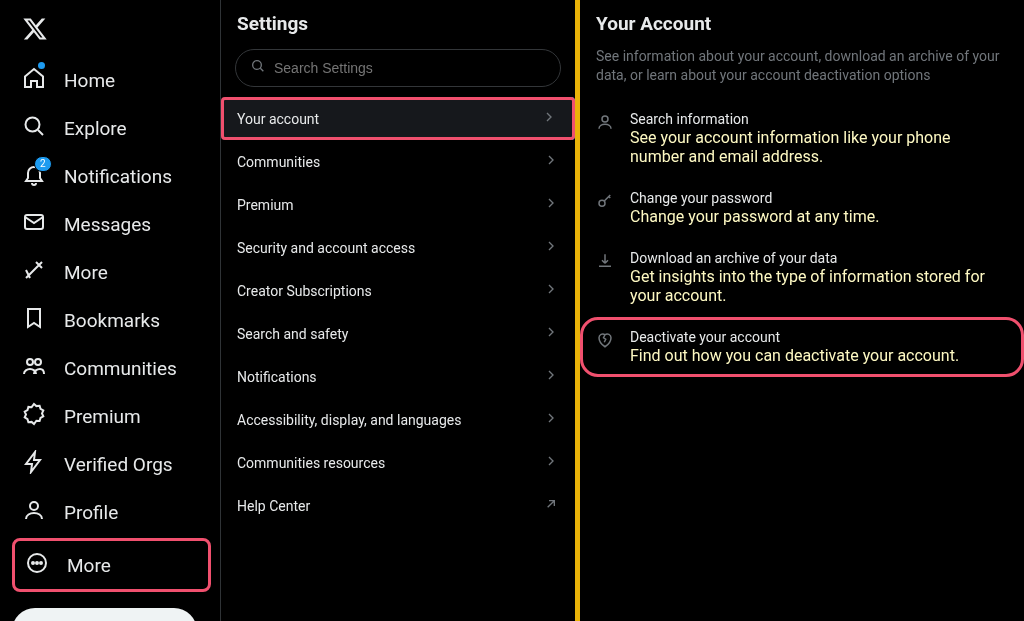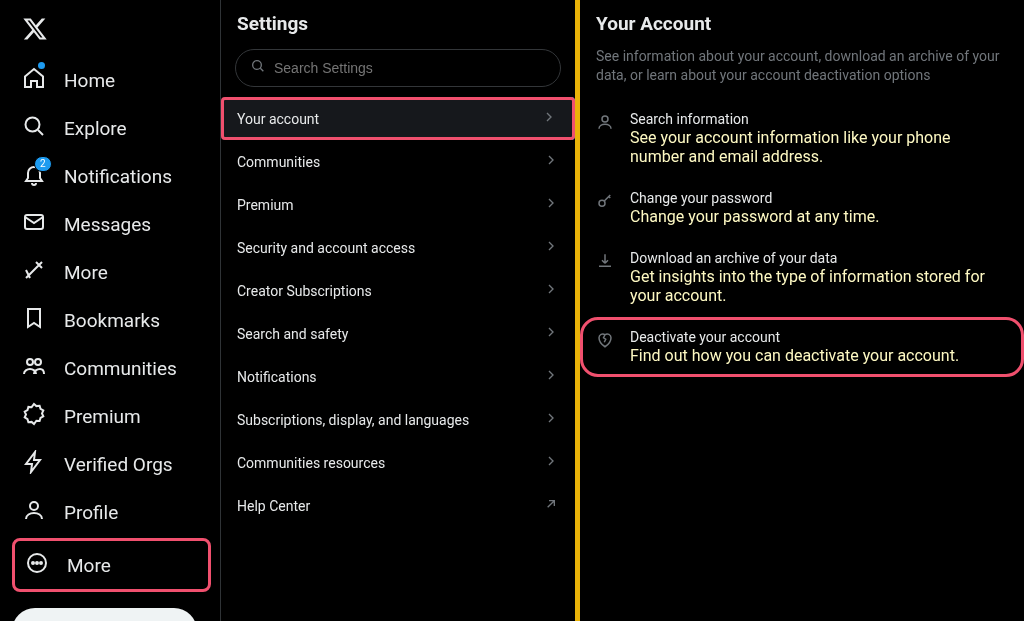--- a/index.html
+++ b/index.html
@@ -299,21 +299,21 @@
             <path d="m9 6 6 6-6 6"></path>
           </svg></span>
     </div>
     <div class="settings-item">
       <span>Notifications</span>
       <span class="chev"><svg viewBox="0 0 24 24">
             <path d="m9 6 6 6-6 6"></path>
           </svg></span>
     </div>
     <div class="settings-item">
-      <span>Subscriptions, display, and languages</span>
+      <span>Accessibility, display, and languages</span>
       <span class="chev"><svg viewBox="0 0 24 24">
             <path d="m9 6 6 6-6 6"></path>
           </svg></span>
     </div>
     <div class="settings-item">
       <span>Communities resources</span>
       <span class="chev"><svg viewBox="0 0 24 24">
             <path d="m9 6 6 6-6 6"></path>
           </svg></span>
     </div>

